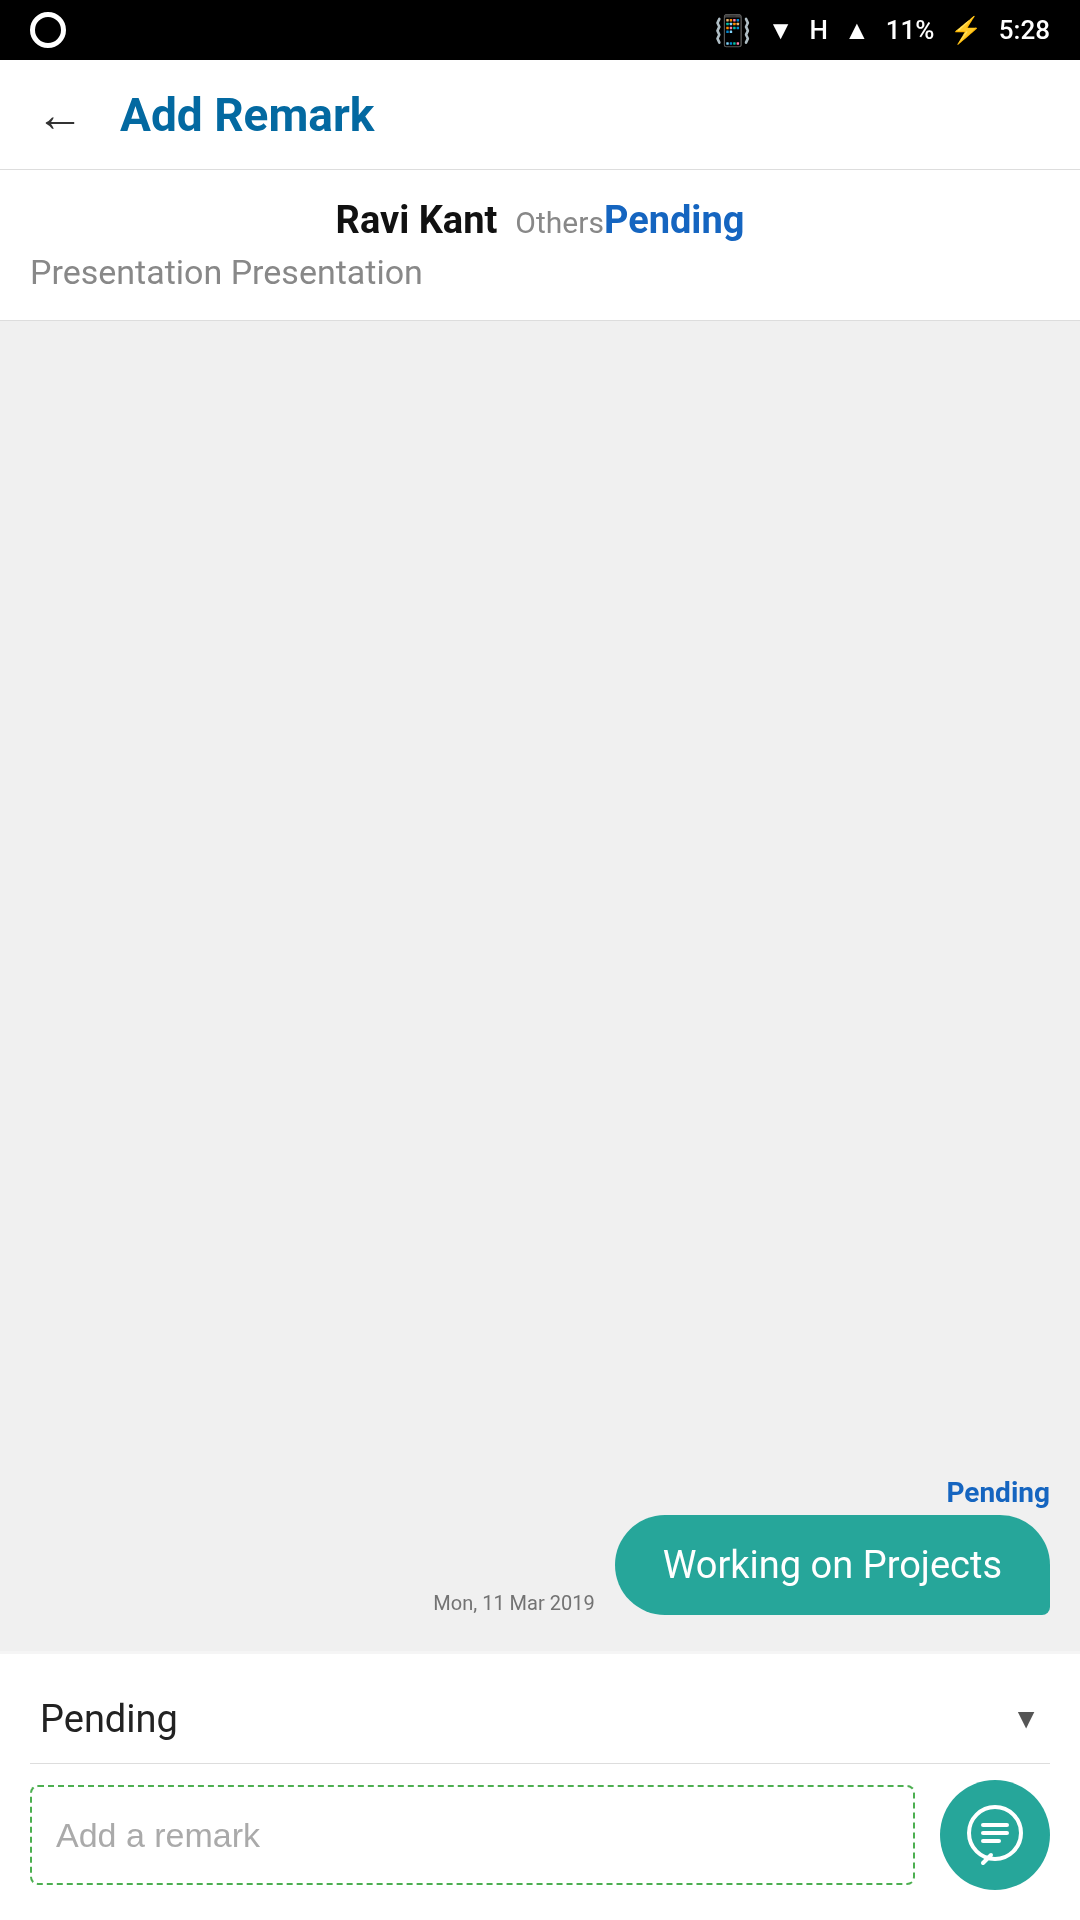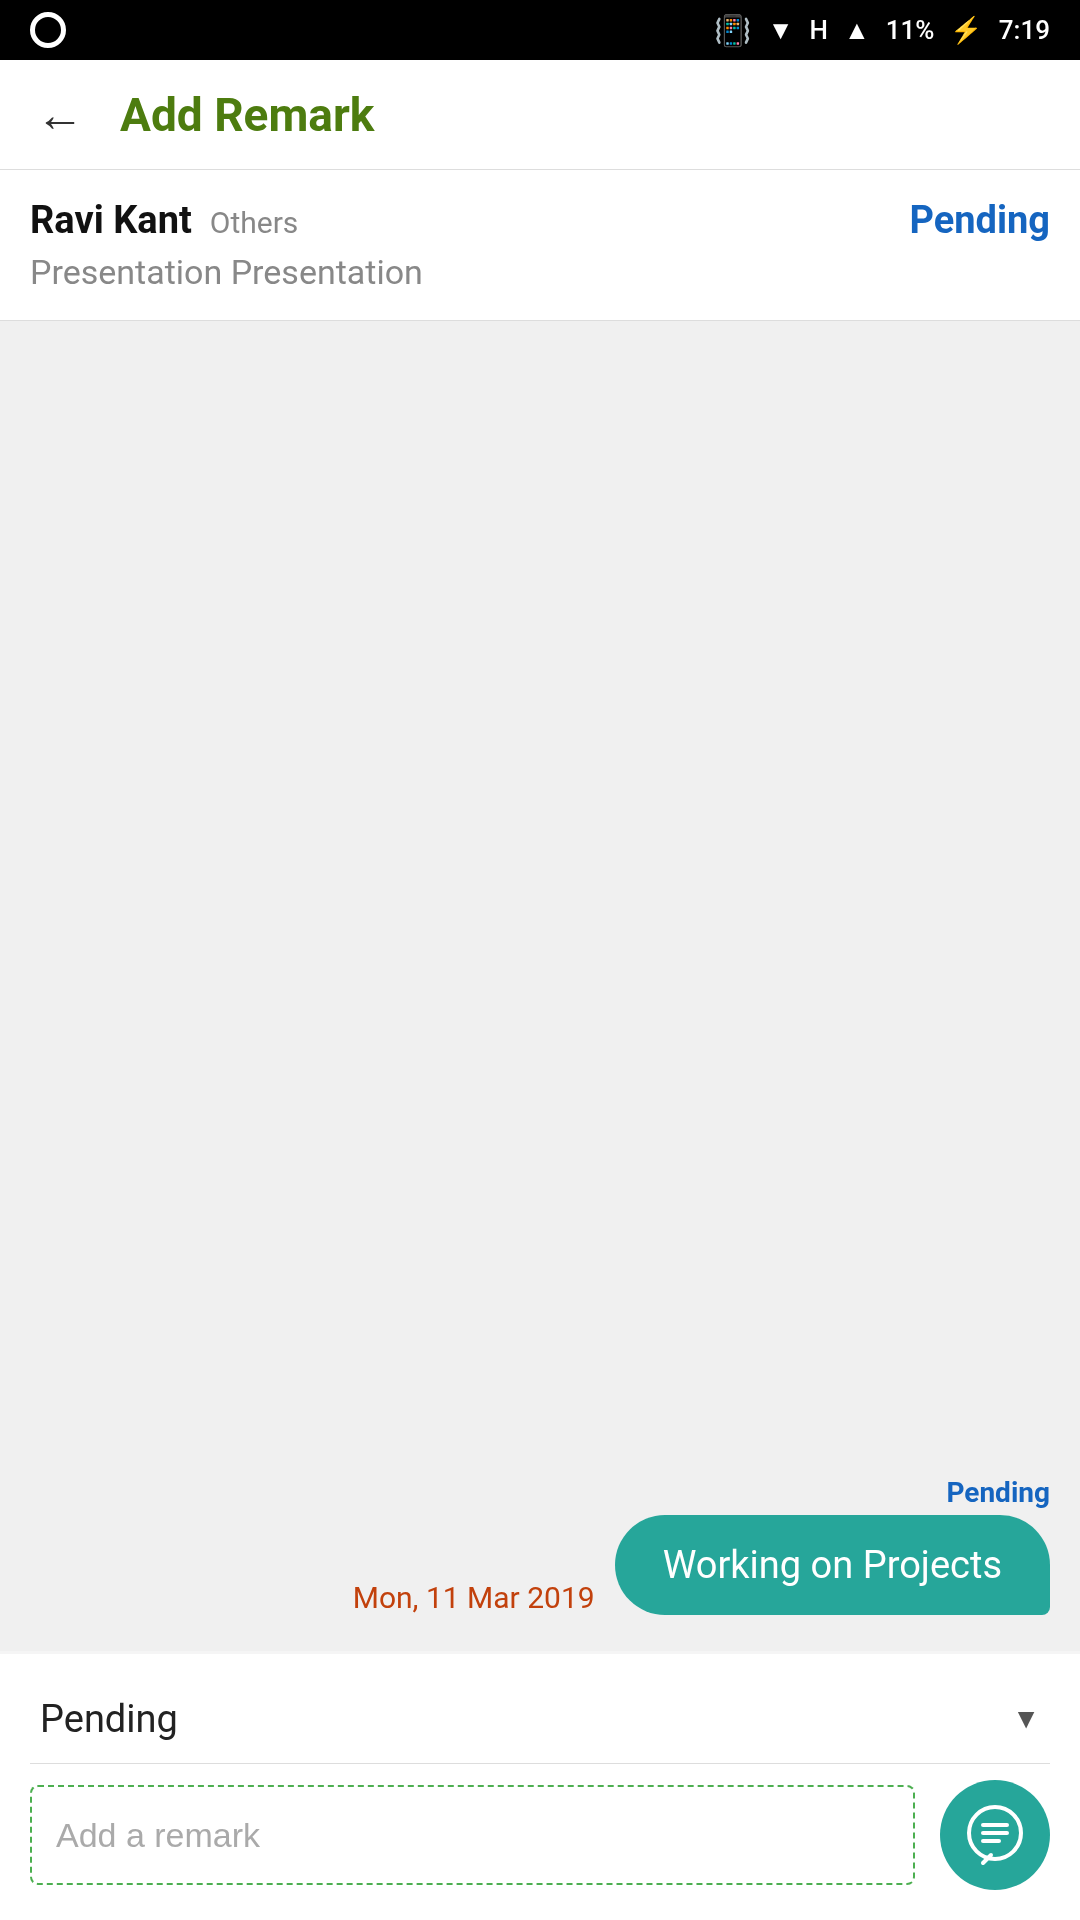--- a/index.html
+++ b/index.html
@@ -78,36 +78,36 @@
 
     .back-arrow {
       font-size: 48px;
       color: #333;
       line-height: 1;
     }
 
     .app-bar-title {
       font-size: 46px;
       font-weight: bold;
-      color: #4d7c0f;
+      color: #0369a1;
       margin-left: 30px;
     }
 
     
     .info-card {
       width: 100%;
       background: #fff;
       padding: 28px 30px 28px 30px;
       border-bottom: 1px solid #ddd;
     }
 
     .info-card-top {
       display: flex;
       align-items: center;
-      justify-content: space-between;
+      justify-content: center;
       margin-bottom: 10px;
     }
 
     .info-name {
       font-size: 38px;
       font-weight: bold;
       color: #111;
     }
 
     .info-category {
@@ -156,22 +156,22 @@
       margin-bottom: 6px;
     }
 
     .message-status-label {
       font-size: 28px;
       font-weight: bold;
       color: #1565C0;
     }
 
     .message-date {
-      font-size: 30px;
-      color: #c2410c;
+      font-size: 20px;
+      color: #737373;
       text-align: right;
     }
 
     .message-bubble {
       background: #26A69A;
       border-radius: 50px 50px 8px 50px;
       padding: 28px 48px;
       max-width: 620px;
     }
 
@@ -266,21 +266,21 @@
   <div class="status-left">
     <div class="status-circle"></div>
   </div>
   <div class="status-right">
     <span class="vibrate-icon">📳</span>
     <span>▼</span>
     <span>H</span>
     <span>▲</span>
     <span>11%</span>
     <span>⚡</span>
-    <span>7:19</span>
+    <span>5:28</span>
   </div>
 </div>
 
 <div class="app-bar">
   <div class="back-button">
     <span class="back-arrow">←</span>
   </div>
   <span class="app-bar-title">Add Remark</span>
 </div>
 

